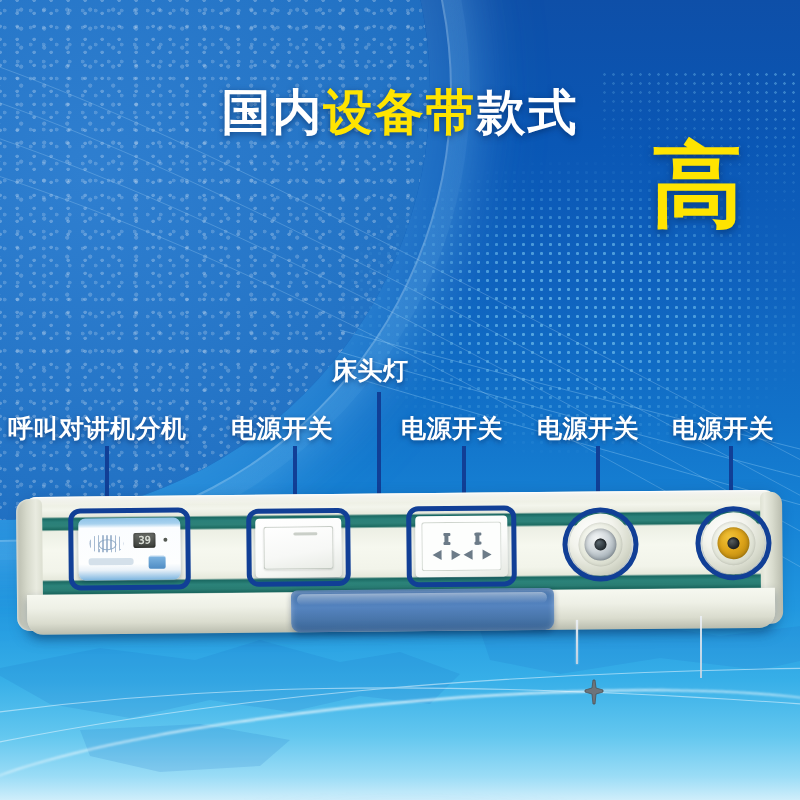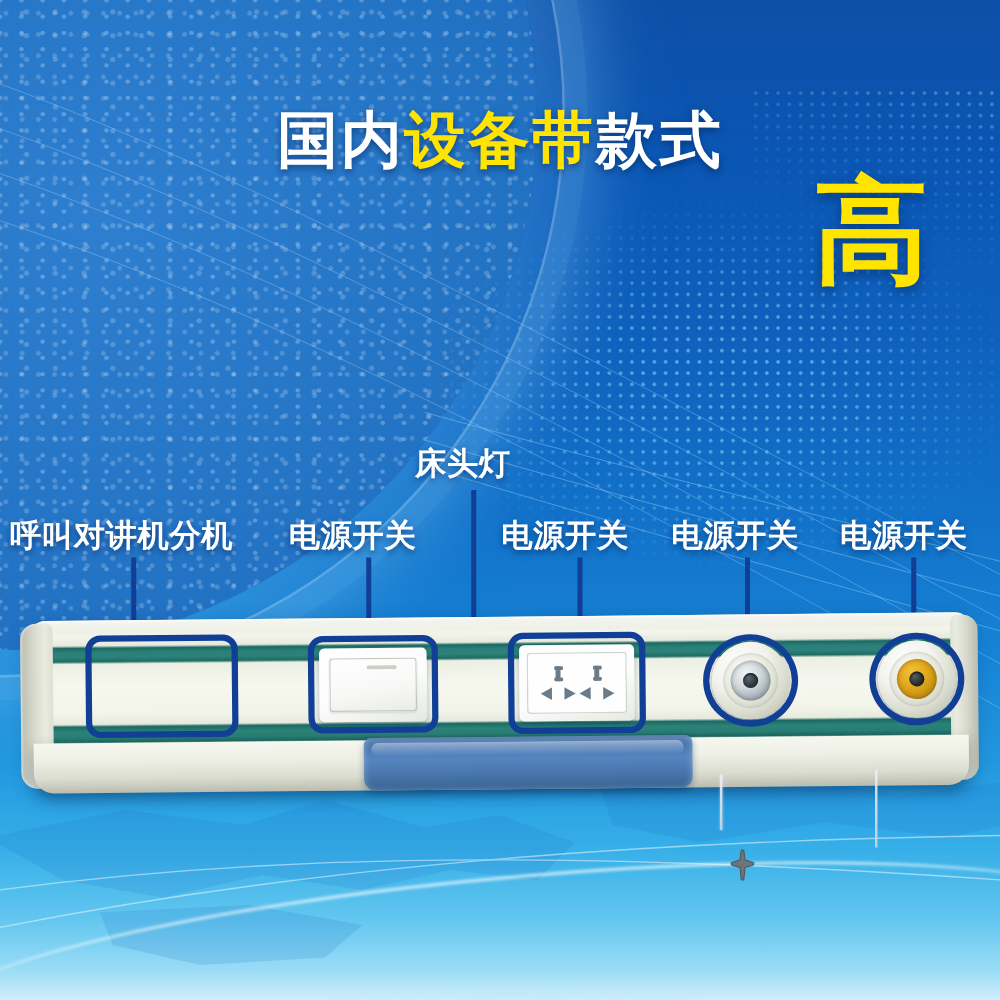--- a/index.html
+++ b/index.html
@@ -445,20 +445,27 @@
   </div>
 
   <div class="panel-wrap">
     <div class="panel">
 
       <div class="panel-body"></div>
       <div class="panel-top-bevel"></div>
       <div class="cap-l"></div>
       <div class="cap-r"></div>
 
+      <div class="intercom">
+        <div class="ic-grille"></div>
+        <div class="ic-lcd">39</div>
+        <div class="ic-dot"></div>
+        <div class="ic-strip"></div>
+        <div class="ic-btn"></div>
+      </div>
 
       <div class="switch-plate">
         <div class="switch-rocker">
           <div class="switch-notch"></div>
         </div>
       </div>
 
       <div class="socket-plate">
         <div class="sock-face">
           <div class="sock-grp a">

